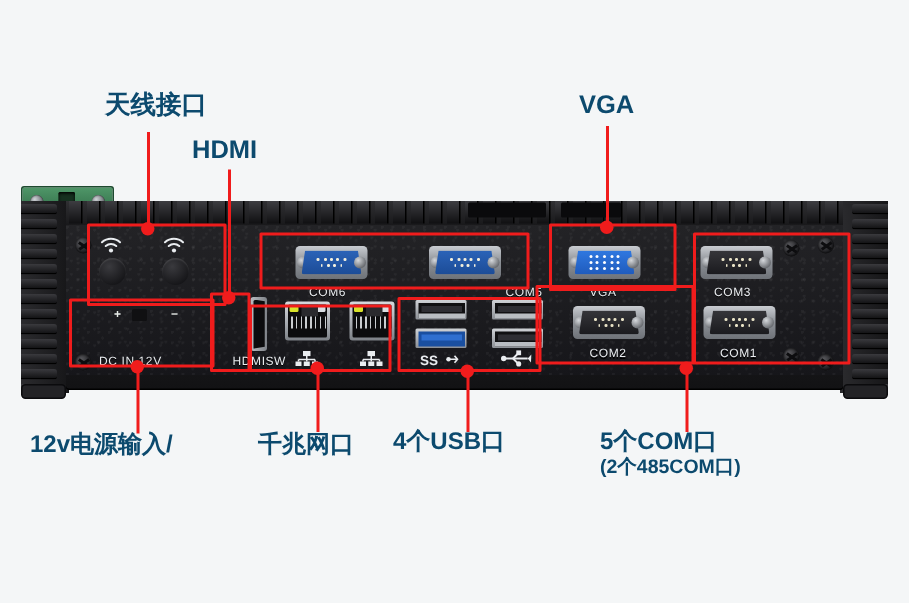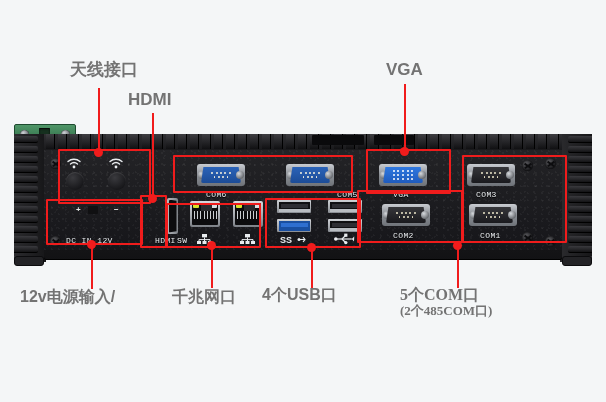--- a/index.html
+++ b/index.html
@@ -178,36 +178,36 @@
   
   .ant-hole {
     position: absolute; width: 18px; height: 18px; border-radius: 50%;
     background: radial-gradient(circle at 38% 32%, #3a3a3e, #161619 75%);
     box-shadow: inset 0 1px 1px rgba(255,255,255,.12);
   }
 
   
   .silk {
     position: absolute; color: #e9ecef; font-size: 8px; letter-spacing: .4px;
-    font-family: Liberation Mono, monospace; white-space: nowrap;
+    font-family: Liberation Sans, sans-serif; white-space: nowrap;
     text-shadow: 0 1px 0 #000;
   }
 
   
   .hl {
     position: absolute; border: 2px solid #f01c1c; border-radius: 1px;
     pointer-events: none;
   }
   .lead { position: absolute; background: #f01c1c; width: 2px; }
   .dot {
     position: absolute; width: 9px; height: 9px; border-radius: 50%;
     background: #f01c1c;
   }
   .anno {
-    position: absolute; color: #737373; font-weight: 700;
+    position: absolute; color: #0c4a6e; font-weight: 700;
     font-family: "Liberation Sans", "DejaVu Sans", sans-serif;
     white-space: nowrap; line-height: 1.12;
   }
   .anno.big { font-size: 17px; }
   .anno.mid { font-size: 16px; }
   .anno.ctr { }
 </style>
 </head>
 <body>
 
@@ -582,18 +582,18 @@
   </div>
 
   <div class="lead" style="left:311px; top:248px; height:40px;"></div>
   <div class="dot" style="left:307px; top:243px;"></div>
   <div class="anno ctr" style="left:262px; top:286px; width:105px;">
     <div class="" style="font-size:16px;">4个USB口</div>
   </div>
 
   <div class="lead" style="left:457px; top:246px; height:42px;"></div>
   <div class="dot" style="left:453px; top:241px;"></div>
-  <div class="anno ctr" style="left:400px; top:286px; width:118px;font-family:Liberation Serif, serif;">
+  <div class="anno ctr" style="left:400px; top:286px; width:118px;">
     <div style="font-size:16px;">5个COM口</div>
     <div style="font-size:13px;">(2个485COM口)</div>
   </div>
 
 </div>
 
 </body></html>

